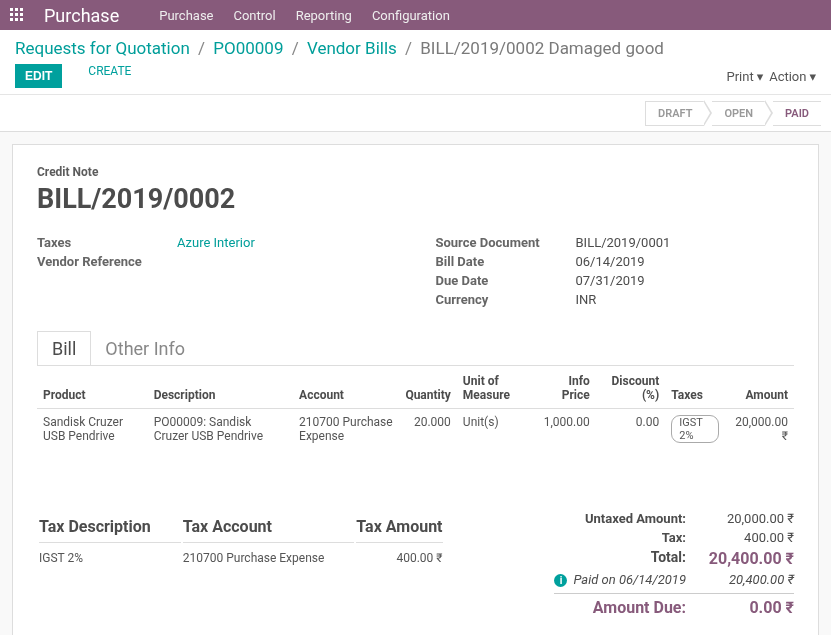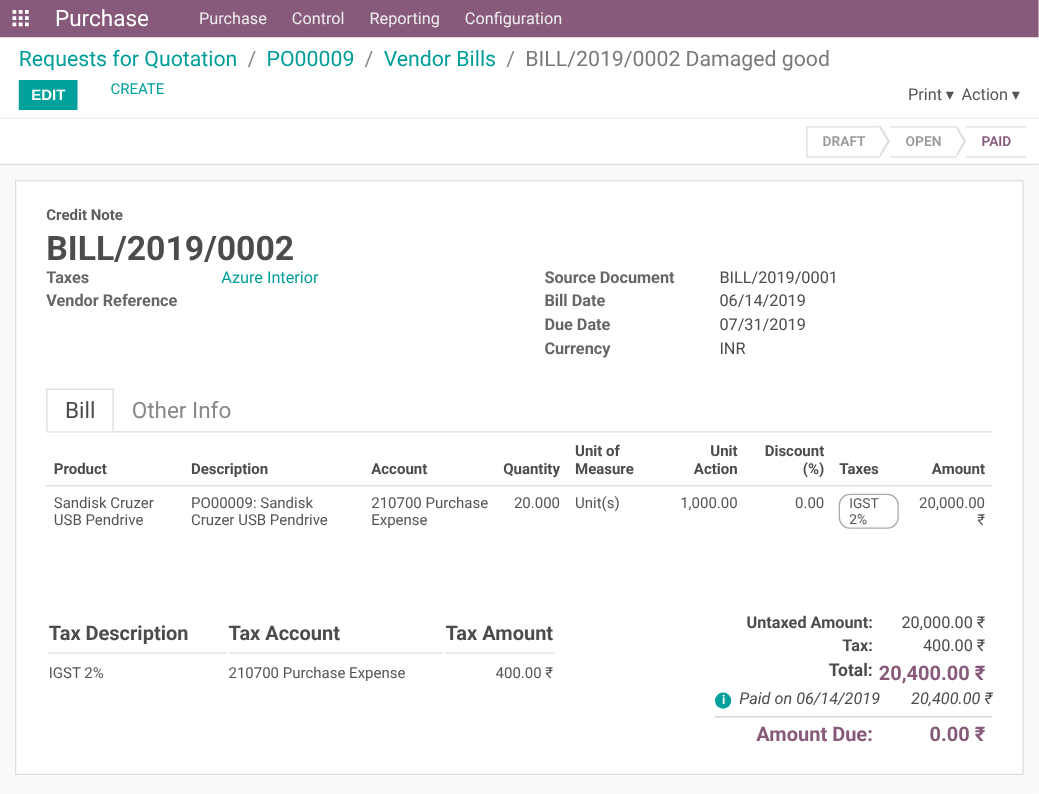--- a/index.html
+++ b/index.html
@@ -23,42 +23,42 @@
   .dropdown-btn { cursor: pointer; display: flex; align-items: center; gap: 3px; }
   .status-bar { background: #fff; border-bottom: 1px solid #ddd; display: flex; justify-content: flex-end; padding: 5px 10px; }
   .status-chevron { display: flex; align-items: center; }
   .status-step { padding: 5px 12px; font-size: 11px; font-weight: 600; color: #999; position: relative; border-top:1px solid #ddd; border-bottom:1px solid #ddd; }
   .status-step.first { border-left:1px solid #ddd; }
   .status-step.active { color: #875A7B; }
   .chev { width: 0; height: 0; border-top: 13px solid transparent; border-bottom: 13px solid transparent; border-left: 8px solid #ddd; position: relative; }
   .chev::after { content:''; position:absolute; left:-9px; top:-12px; width:0;height:0; border-top:12px solid transparent; border-bottom:12px solid transparent; border-left:7px solid #fff; }
   .form-sheet { background: #fff; margin: 12px; border: 1px solid #ddd; padding: 20px 24px; }
   .subtitle { font-size: 12px; font-weight: 700; color: #5c5c5c; margin-bottom: 4px; }
-  .doc-title { font-size: 27px; color: #4c4c4c; }
+  .doc-title { font-size: 27px; color: #4c4c4c; margin-bottom: 20px; }
   .two-col { display: flex; gap: 40px; margin-bottom: 20px; }
   .col { flex: 1; }
   .field { display: flex; margin-bottom: 4px; font-size: 13px; }
   .field label { width: 140px; color: #666; font-weight: 700; }
   .field .value { color: #4c4c4c; }
   .field .value.link { color: #009e9a; cursor: pointer; }
   .tabs { display: flex; border-bottom: 1px solid #ddd; margin-bottom: 0; }
   .tab { padding: 6px 14px; border: 1px solid #ddd; border-bottom: none; margin-right: -1px; font-size: 18px; cursor: pointer; background:#fff; }
   .tab.active { font-weight: 400; color:#4c4c4c; }
   .tab.inactive { border-color: transparent; color: #888; background: transparent; }
   table.lines { width: 100%; border-collapse: collapse; font-size: 12px; margin-top: 0; }
   table.lines th { text-align: left; padding: 8px 6px 6px 6px; font-weight: 700; color: #4c4c4c; border-bottom: 1px solid #ddd; vertical-align: bottom; }
   table.lines th.num, table.lines td.num { text-align: right; }
   table.lines td { padding: 6px; color: #555; vertical-align: top; }
   .tag { display: inline-block; border: 1px solid #aaa; border-radius: 9px; padding: 0 7px; font-size: 11px; color: #555; }
   .totals-row { display: flex; justify-content: space-between; margin-top: 60px; align-items: flex-start; }
   .tax-table th { text-align:left; font-size:16px; font-weight:700; color:#4c4c4c; padding: 6px 30px 6px 0; border-bottom:1px solid #ddd;}
   .tax-table td { font-size:12px; color:#555; padding: 6px 30px 6px 0; }
   .tax-table th.num, .tax-table td.num { text-align:right; padding-right:0;}
   .totals { font-size: 13px; }
-  .totals .trow { display: flex; justify-content: center; padding: 2px 0; }
+  .totals .trow { display: flex; justify-content: flex-end; gap: 18px; padding: 2px 0; }
   .totals .trow .tlabel { font-weight: 700; color: #4c4c4c; text-align:right; min-width: 120px;}
   .totals .trow .tval { min-width: 90px; text-align: right; color:#4c4c4c;}
   .totals .trow.big .tlabel { font-size: 14px; }
   .totals .trow.big .tval { font-size: 16px; color: #875A7B; font-weight: 700; }
   .totals .trow.paid { font-style: italic; color: #555; }
   .totals .trow.paid .tlabel { font-weight: 400; }
   .totals .trow.due { border-top:1px solid #ccc; margin-top:4px; padding-top:4px;}
   .totals .trow.due .tlabel, .totals .trow.due .tval { font-size: 16px; color: #875A7B; font-weight: 700;}
   .info-icon { display:inline-block; width:13px;height:13px;border-radius:50%;background:#00A09D;color:#fff;font-size:10px;text-align:center;line-height:13px;font-style:normal;font-weight:700; margin-right:6px;}
   .lines-wrap { min-height: 80px; }
@@ -167,21 +167,21 @@
 
   <div class="lines-wrap">
   <table class="lines">
     <thead>
       <tr>
         <th>Product</th>
         <th>Description</th>
         <th>Account</th>
         <th class="num">Quantity</th>
         <th>Unit of Measure</th>
-        <th class="num">Unit Action</th>
+        <th class="num">Info Price</th>
         <th class="num">Discount (%)</th>
         <th>Taxes</th>
         <th class="num">Amount</th>
       </tr>
     </thead>
     <tbody>
       <tr>
         <td>Sandisk Cruzer USB Pendrive</td>
         <td>PO00009: Sandisk Cruzer USB Pendrive</td>
         <td>210700 Purchase Expense</td>

